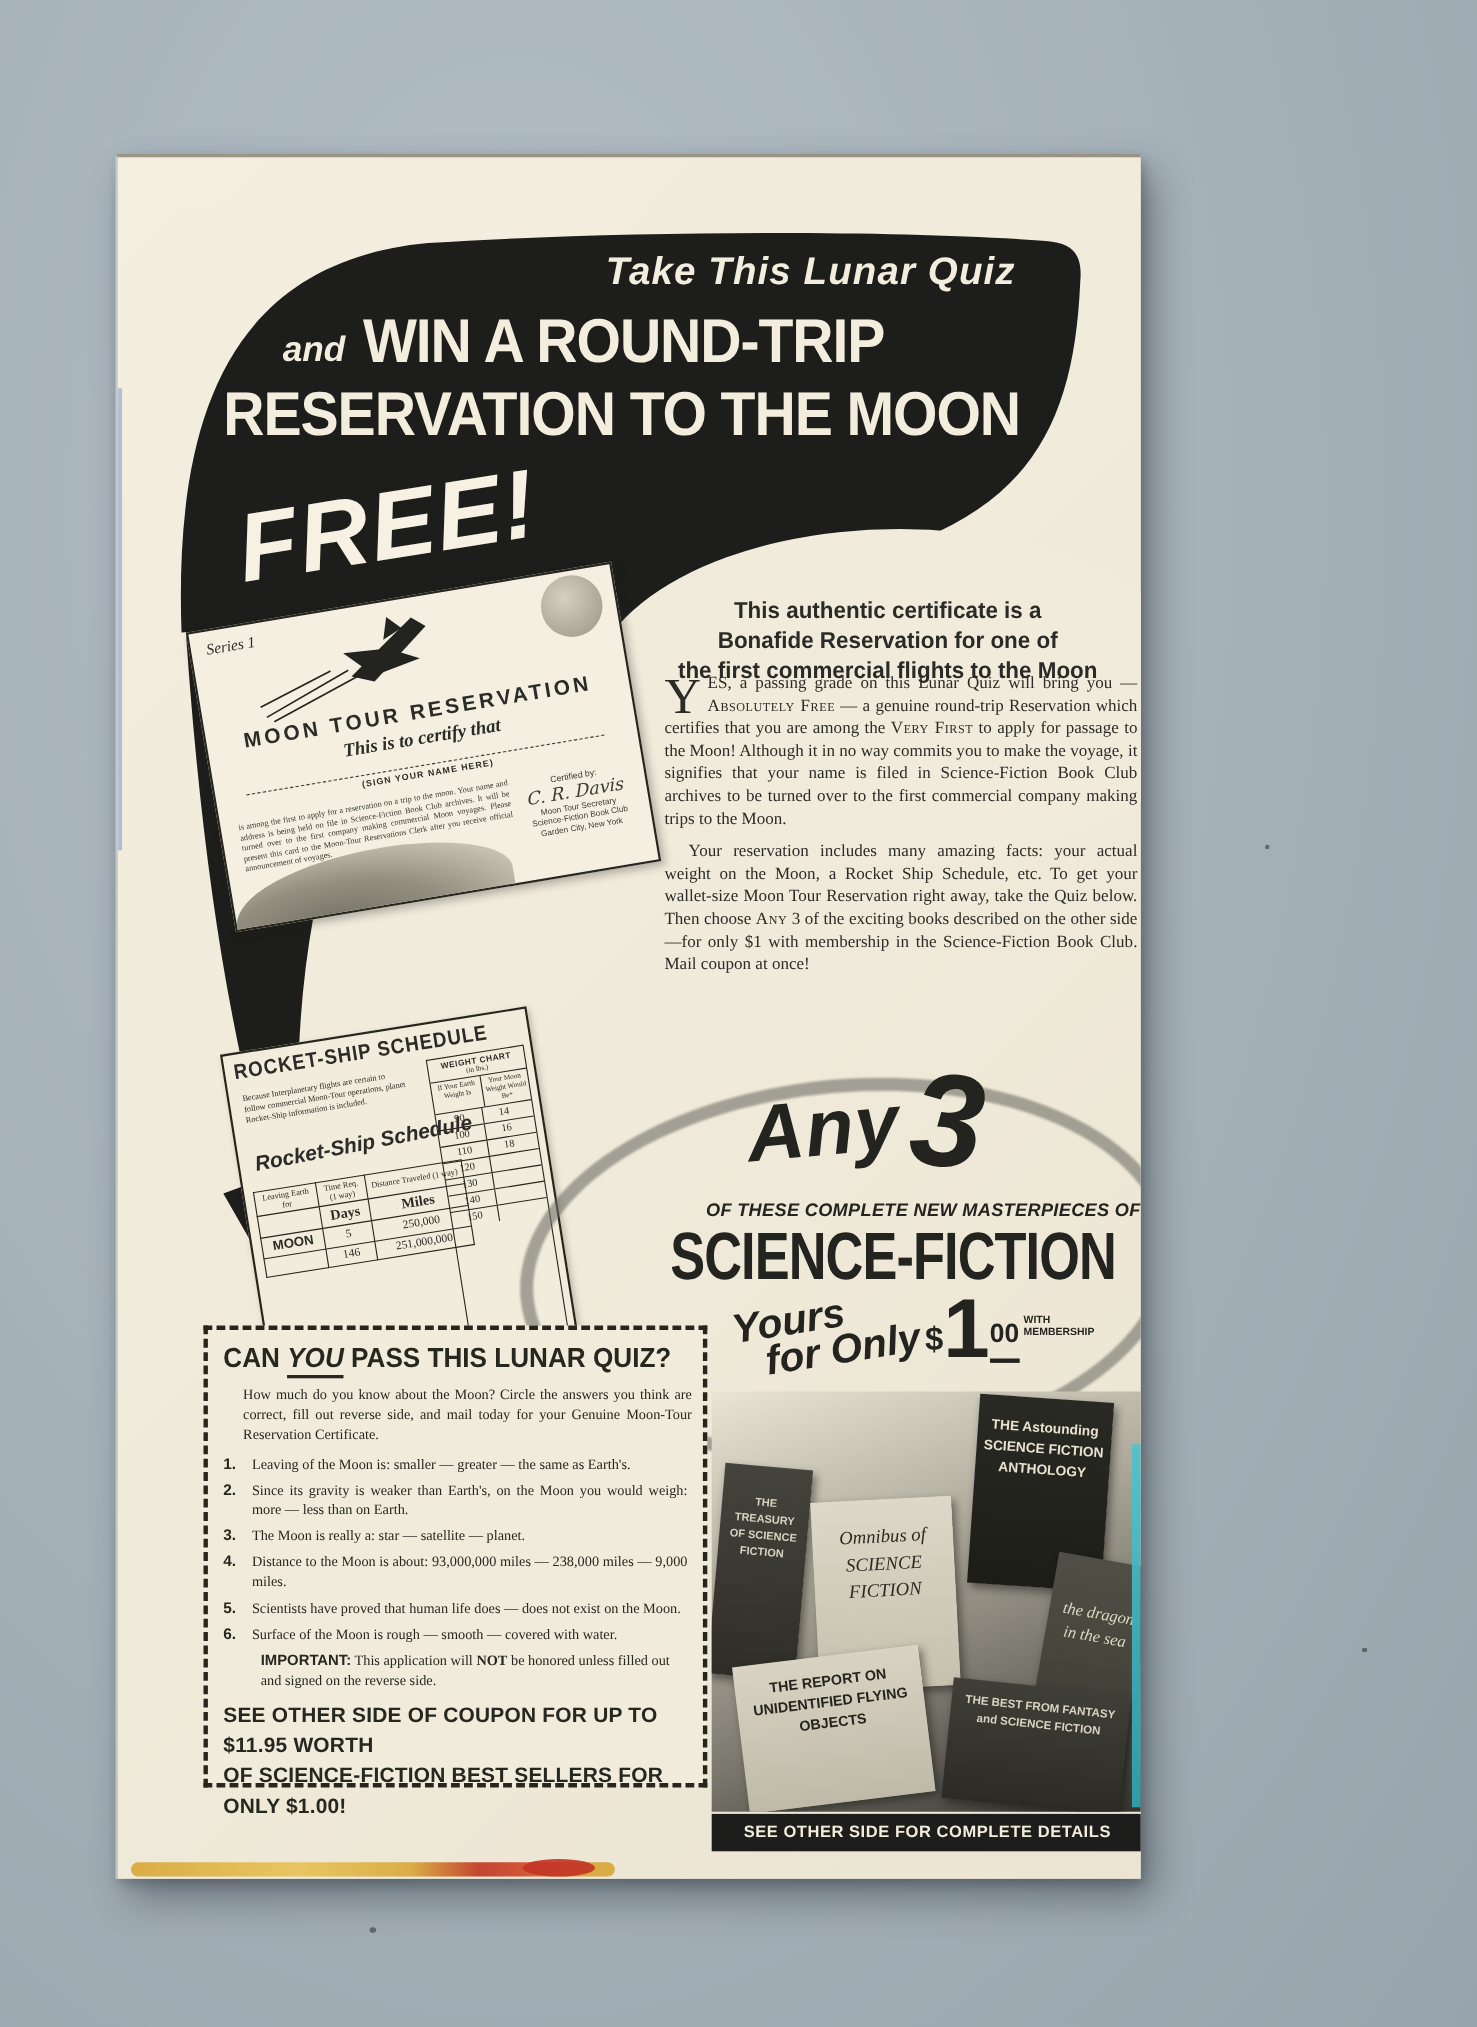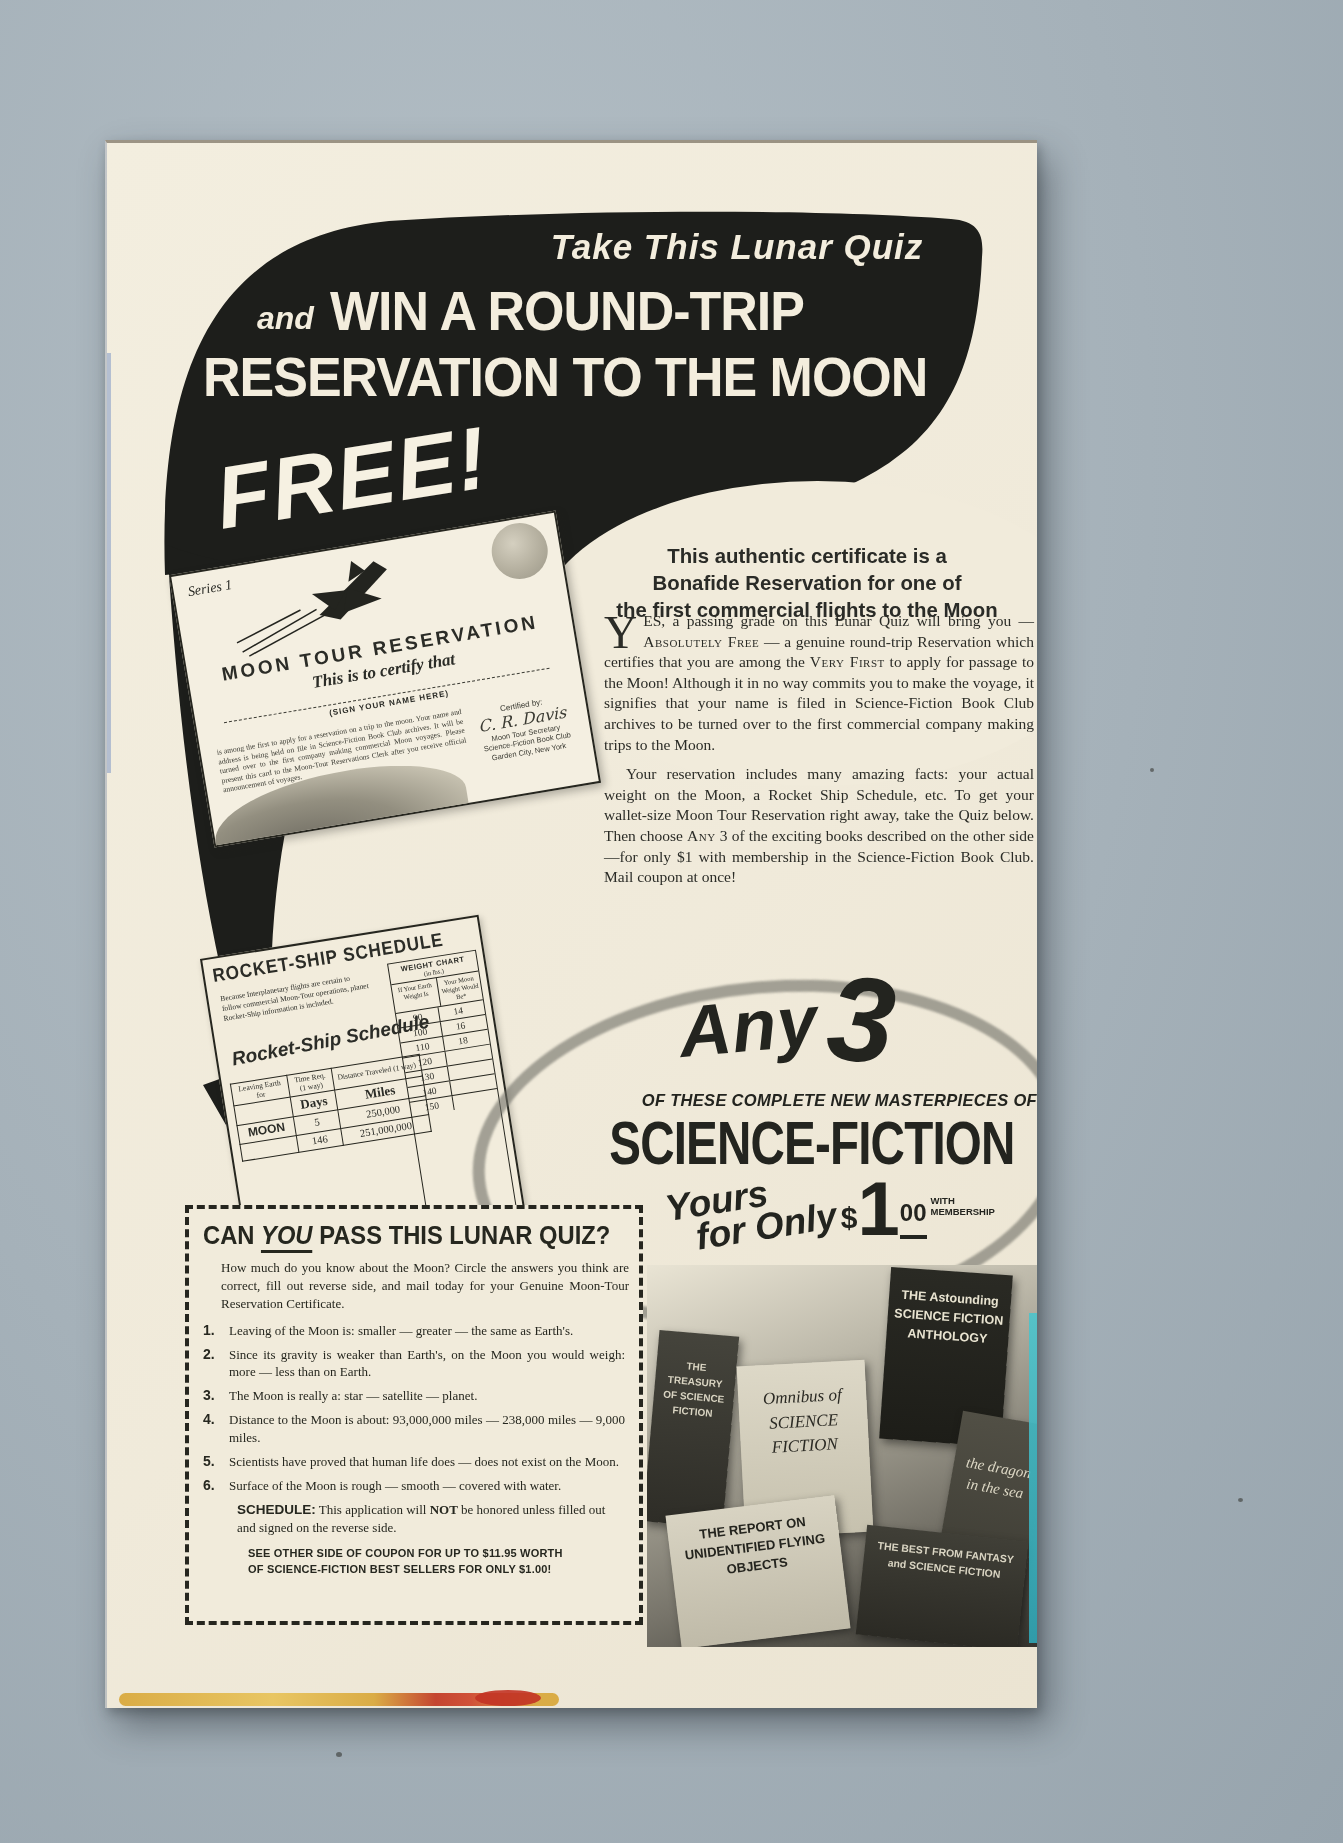--- a/index.html
+++ b/index.html
@@ -140,21 +140,21 @@
   .quiz .qtitle{font-size:25px;font-weight:800;white-space:nowrap;transform:scaleX(.95);transform-origin:left;}
   .quiz .qtitle .you{font-style:italic;border-bottom:3px solid #26271f;padding-bottom:1px;}
   .quiz .qintro{margin:9px 0 0 18px;width:408px;font-family:"Liberation Serif",serif;font-size:13px;line-height:1.38;text-align:justify;}
   .qlist{margin-top:9px;}
   .qitem{display:flex;margin-bottom:7px;}
   .qitem .qnum{width:26px;font-weight:800;font-size:14px;flex:none;}
   .qitem .qtext{font-family:"Liberation Serif",serif;font-size:13px;line-height:1.32;text-align:justify;}
   .qimportant{margin:5px 0 0 34px;width:380px;font-family:"Liberation Serif",serif;font-size:13px;line-height:1.32;}
   .qimportant .ilabel{font-family:"Liberation Sans",sans-serif;font-weight:800;font-size:13.5px;}
   .qimportant .inot{font-weight:bold;}
-  .qfooter{margin-top:10px;font-size:11px;font-weight:800;line-height:1.45;letter-spacing:.2px;margin-left:45px;}
+  .qfooter{margin-top:10px;font-size:19px;font-weight:800;line-height:1.45;letter-spacing:.2px;}
   
   .books{
     position:absolute;left:540px;top:1122px;width:392px;height:382px;z-index:4;overflow:hidden;
     background:linear-gradient(160deg,#e9e4d4 0%,#bcb8a9 30%,#77746a 68%,#34332d 100%);
   }
   .book{position:absolute;box-sizing:border-box;text-align:center;
     box-shadow:3px 4px 8px rgba(20,20,18,.5);padding:8px 6px;overflow:hidden;}
   .bk-treasury{left:4px;top:68px;width:80px;height:192px;transform:rotate(5deg);
     background:linear-gradient(#45443c,#2e2d27);color:#d9d4c2;font-size:10px;font-weight:bold;line-height:1.5;padding-top:26px;}
   .bk-omnibus{left:94px;top:98px;width:128px;height:172px;transform:rotate(-3deg);
@@ -365,34 +365,35 @@
         </div>
       <div class="qitem">
           <span class="qnum">5.</span>
           <span class="qtext">Scientists have proved that human life does — does not exist on the Moon.</span>
         </div>
       <div class="qitem">
           <span class="qnum">6.</span>
           <span class="qtext">Surface of the Moon is rough — smooth — covered with water.</span>
         </div>
     </div>
-    <div class="qimportant"><span class="ilabel">SCHEDULE:</span><span> This application will </span><span class="inot">NOT</span><span> be honored unless filled out and signed on the reverse side.</span></div>
+    <div class="qimportant"><span class="ilabel">IMPORTANT:</span><span> This application will </span><span class="inot">NOT</span><span> be honored unless filled out and signed on the reverse side.</span></div>
     <div class="qfooter">
       <div>SEE OTHER SIDE OF COUPON FOR UP TO $11.95 WORTH</div>
       <div>OF SCIENCE-FICTION BEST SELLERS FOR ONLY $1.00!</div>
     </div>
   </div>
 
   <div class="books">
     <div class="book bk-treasury">THE TREASURY OF SCIENCE FICTION</div>
     <div class="book bk-omnibus">Omnibus of SCIENCE FICTION</div>
     <div class="book bk-anthology">THE Astounding SCIENCE FICTION ANTHOLOGY</div>
     <div class="book bk-dragon">the dragon in the sea</div>
     <div class="book bk-report">THE REPORT ON UNIDENTIFIED FLYING OBJECTS</div>
     <div class="book bk-fantasy">THE BEST FROM FANTASY and SCIENCE FICTION</div>
   </div>
 
+  <div class="banner">SEE OTHER SIDE FOR COMPLETE DETAILS</div>
 
   <div class="smear-yellow"></div>
   <div class="smear-red"></div>
   <div class="edge-teal"></div>
   <div class="edge-blue"></div>
 </div>
 
 </body></html>

